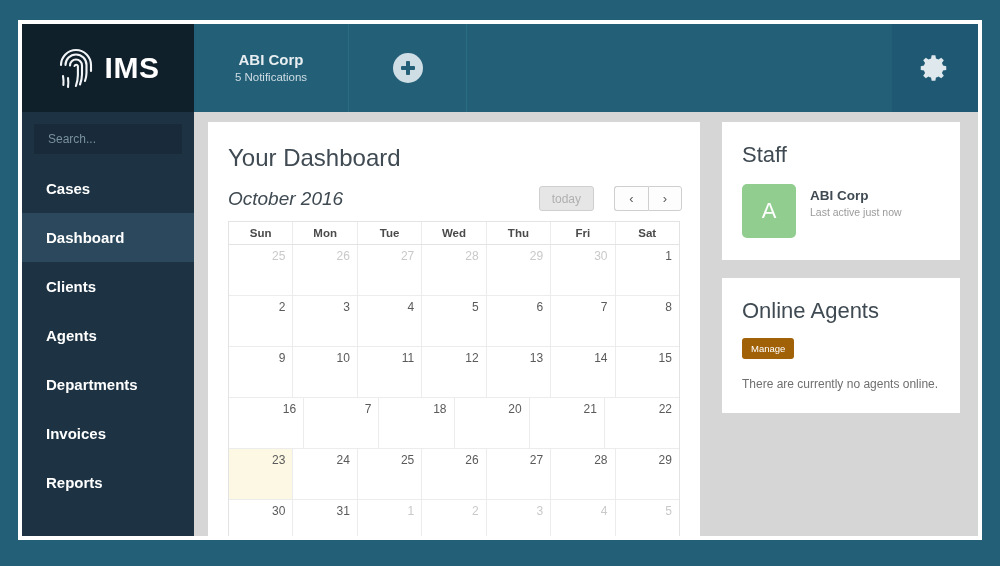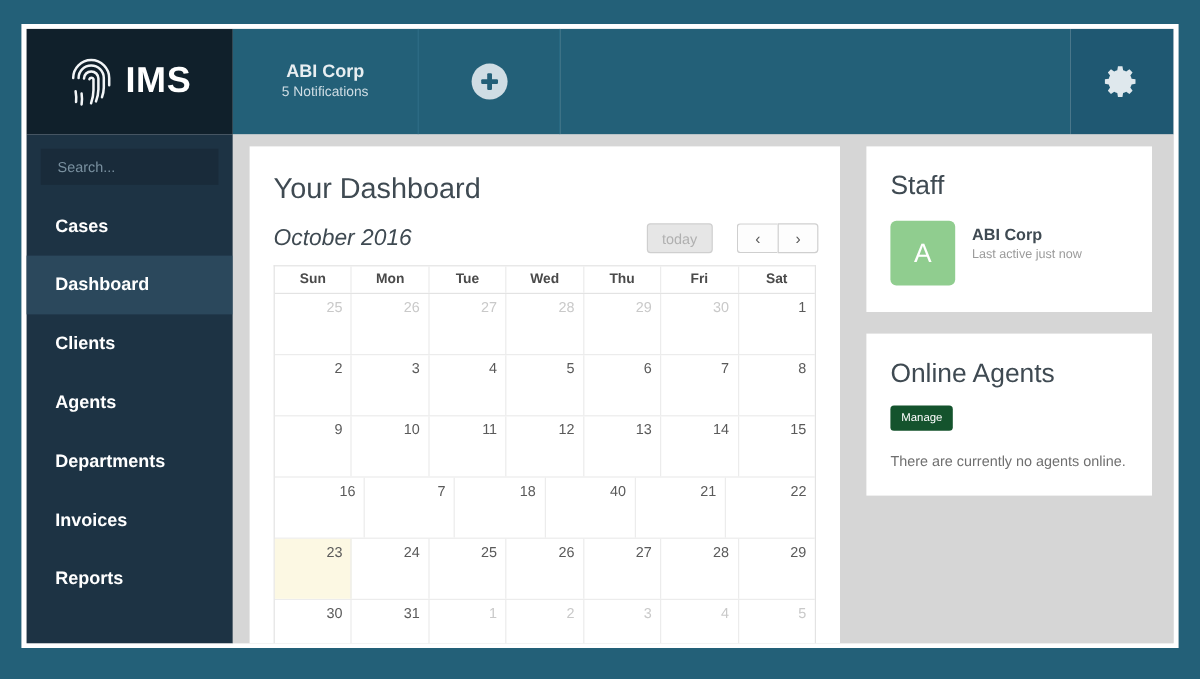--- a/index.html
+++ b/index.html
@@ -136,21 +136,21 @@
   .staff-row { display: flex; align-items: flex-start; gap: 14px; margin-top: 16px; }
   .avatar {
     width: 54px; height: 54px; border-radius: 5px;
     background: #90cd8f; color: #ffffff; font-size: 22px;
     display: flex; align-items: center; justify-content: center;
   }
   .staff-name { font-size: 13.5px; color: #3f4a52; font-weight: bold; padding-top: 4px; }
   .staff-sub { font-size: 10.5px; color: #9b9b9b; padding-top: 3px; }
   .panel-head { display: flex; align-items: flex-start; gap: 14px; flex-direction: column; }
   .btn-manage {
-    background: #14532d; color: #ffffff; font-size: 9.5px;
+    background: #a16207; color: #ffffff; font-size: 9.5px;
     padding: 5px 9px; border: none; border-radius: 3px; cursor: pointer;
     font-family: "Liberation Sans", sans-serif;
   }
   .panel-note { font-size: 12px; color: #6f6f6f; margin-top: 18px; }
 </style>
 </head>
 <body>
 
 <div class="app-frame">
 
@@ -271,21 +271,21 @@
                 <div class="cal-cell">11</div>
                 <div class="cal-cell">12</div>
                 <div class="cal-cell">13</div>
                 <div class="cal-cell">14</div>
                 <div class="cal-cell">15</div>
               </div>
               <div class="cal-row">
                 <div class="cal-cell">16</div>
                 <div class="cal-cell">7</div>
                 <div class="cal-cell">18</div>
-                <div class="cal-cell">40</div>
+                <div class="cal-cell">20</div>
                 <div class="cal-cell">21</div>
                 <div class="cal-cell">22</div>
               </div>
               <div class="cal-row">
                 <div class="cal-cell today">23</div>
                 <div class="cal-cell">24</div>
                 <div class="cal-cell">25</div>
                 <div class="cal-cell">26</div>
                 <div class="cal-cell">27</div>
                 <div class="cal-cell">28</div>

